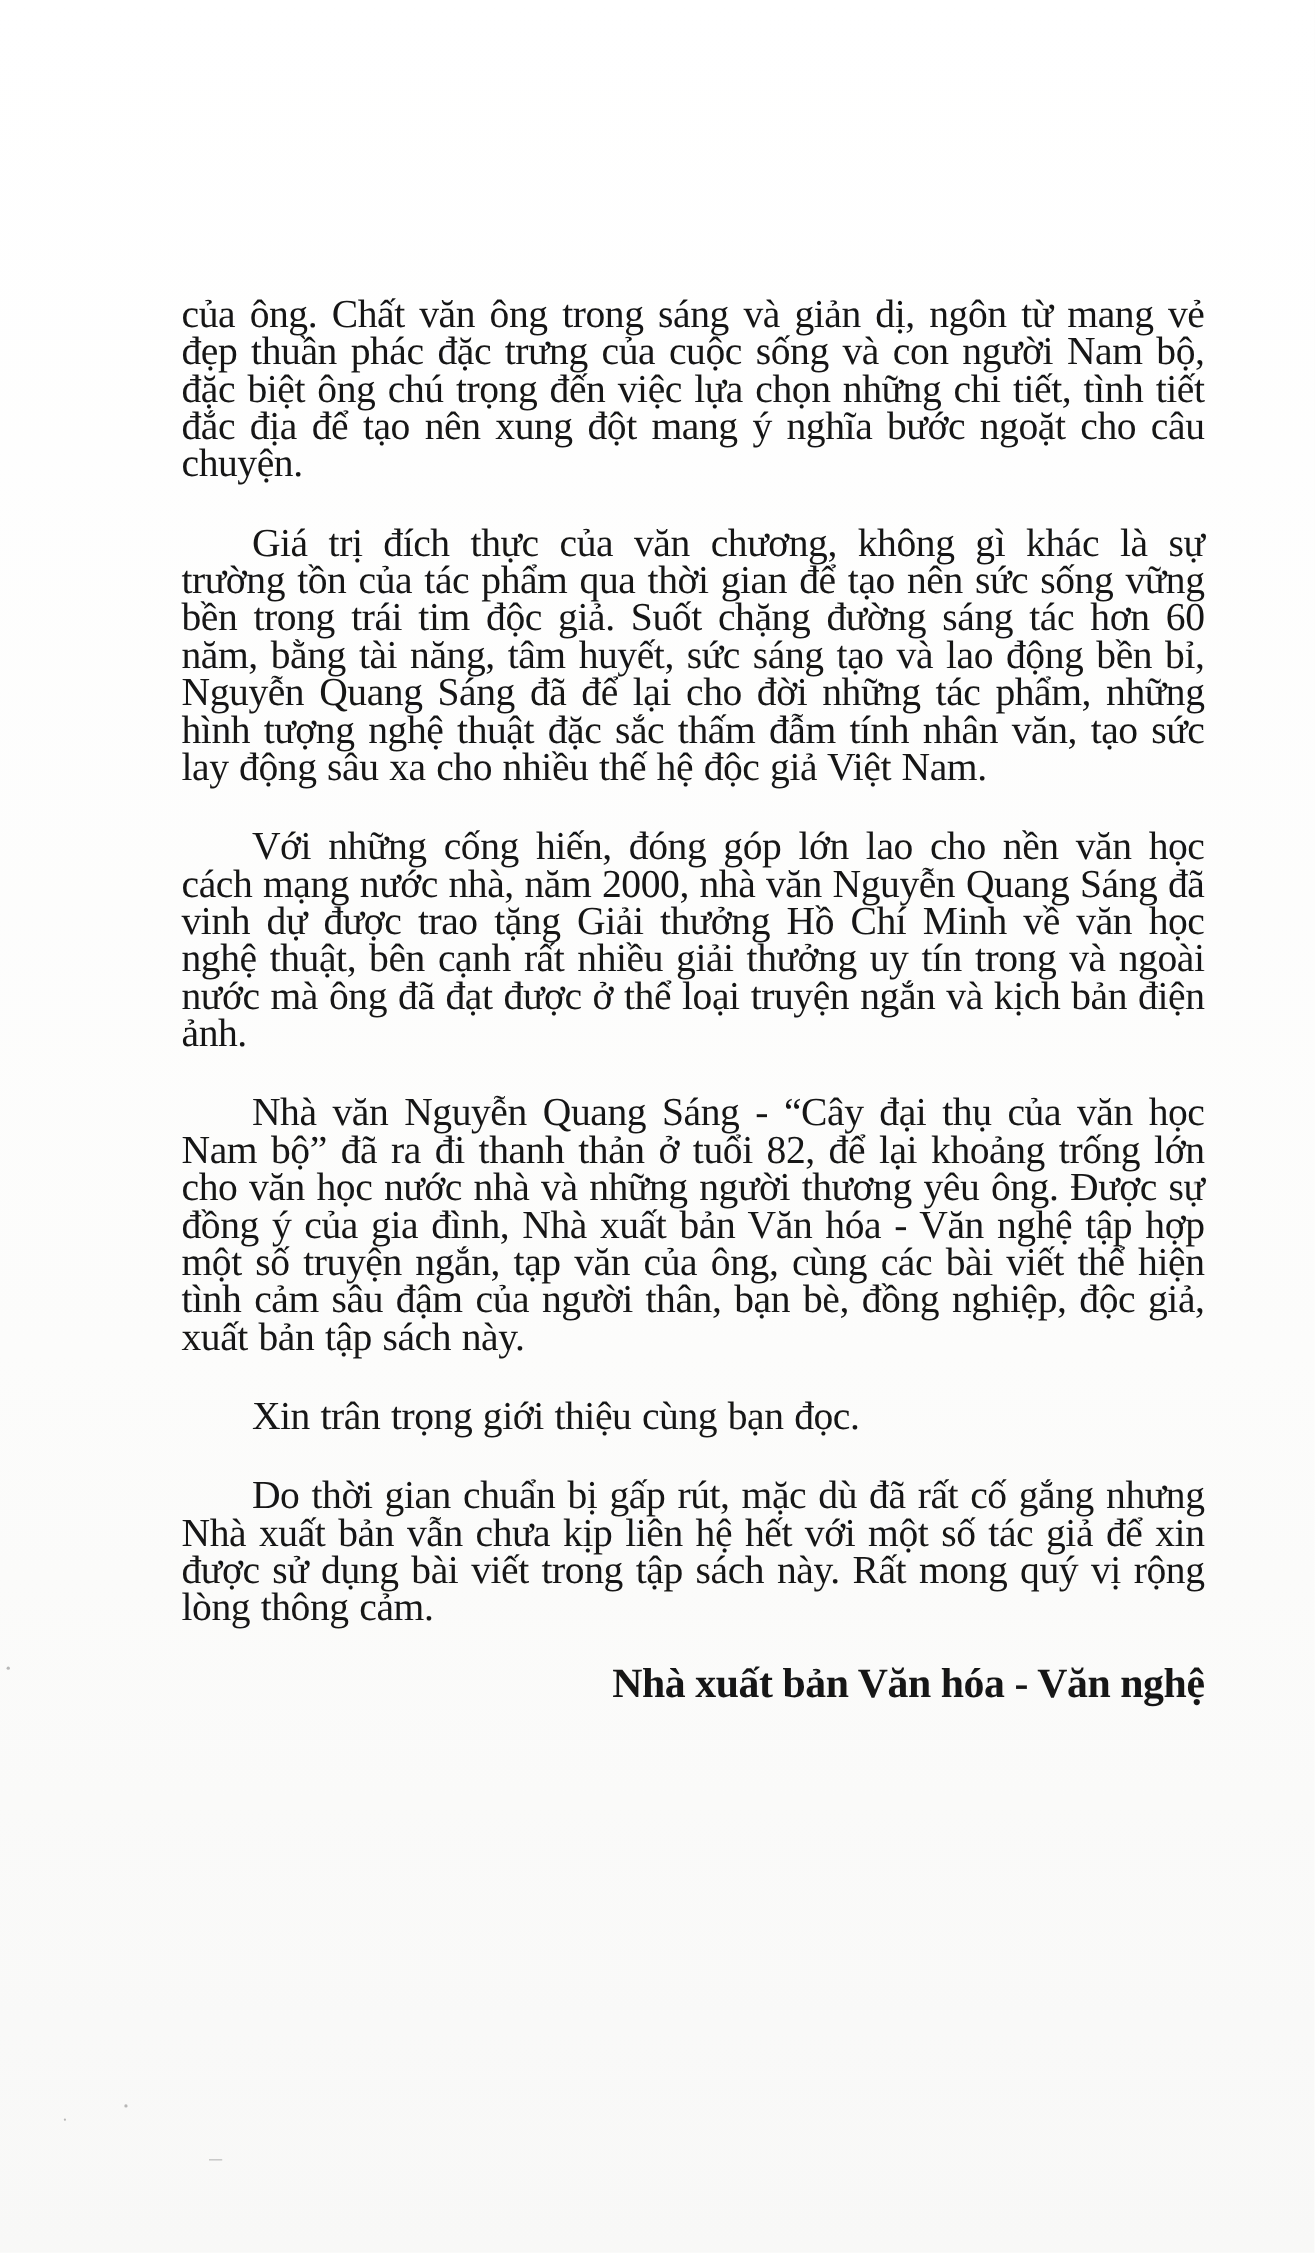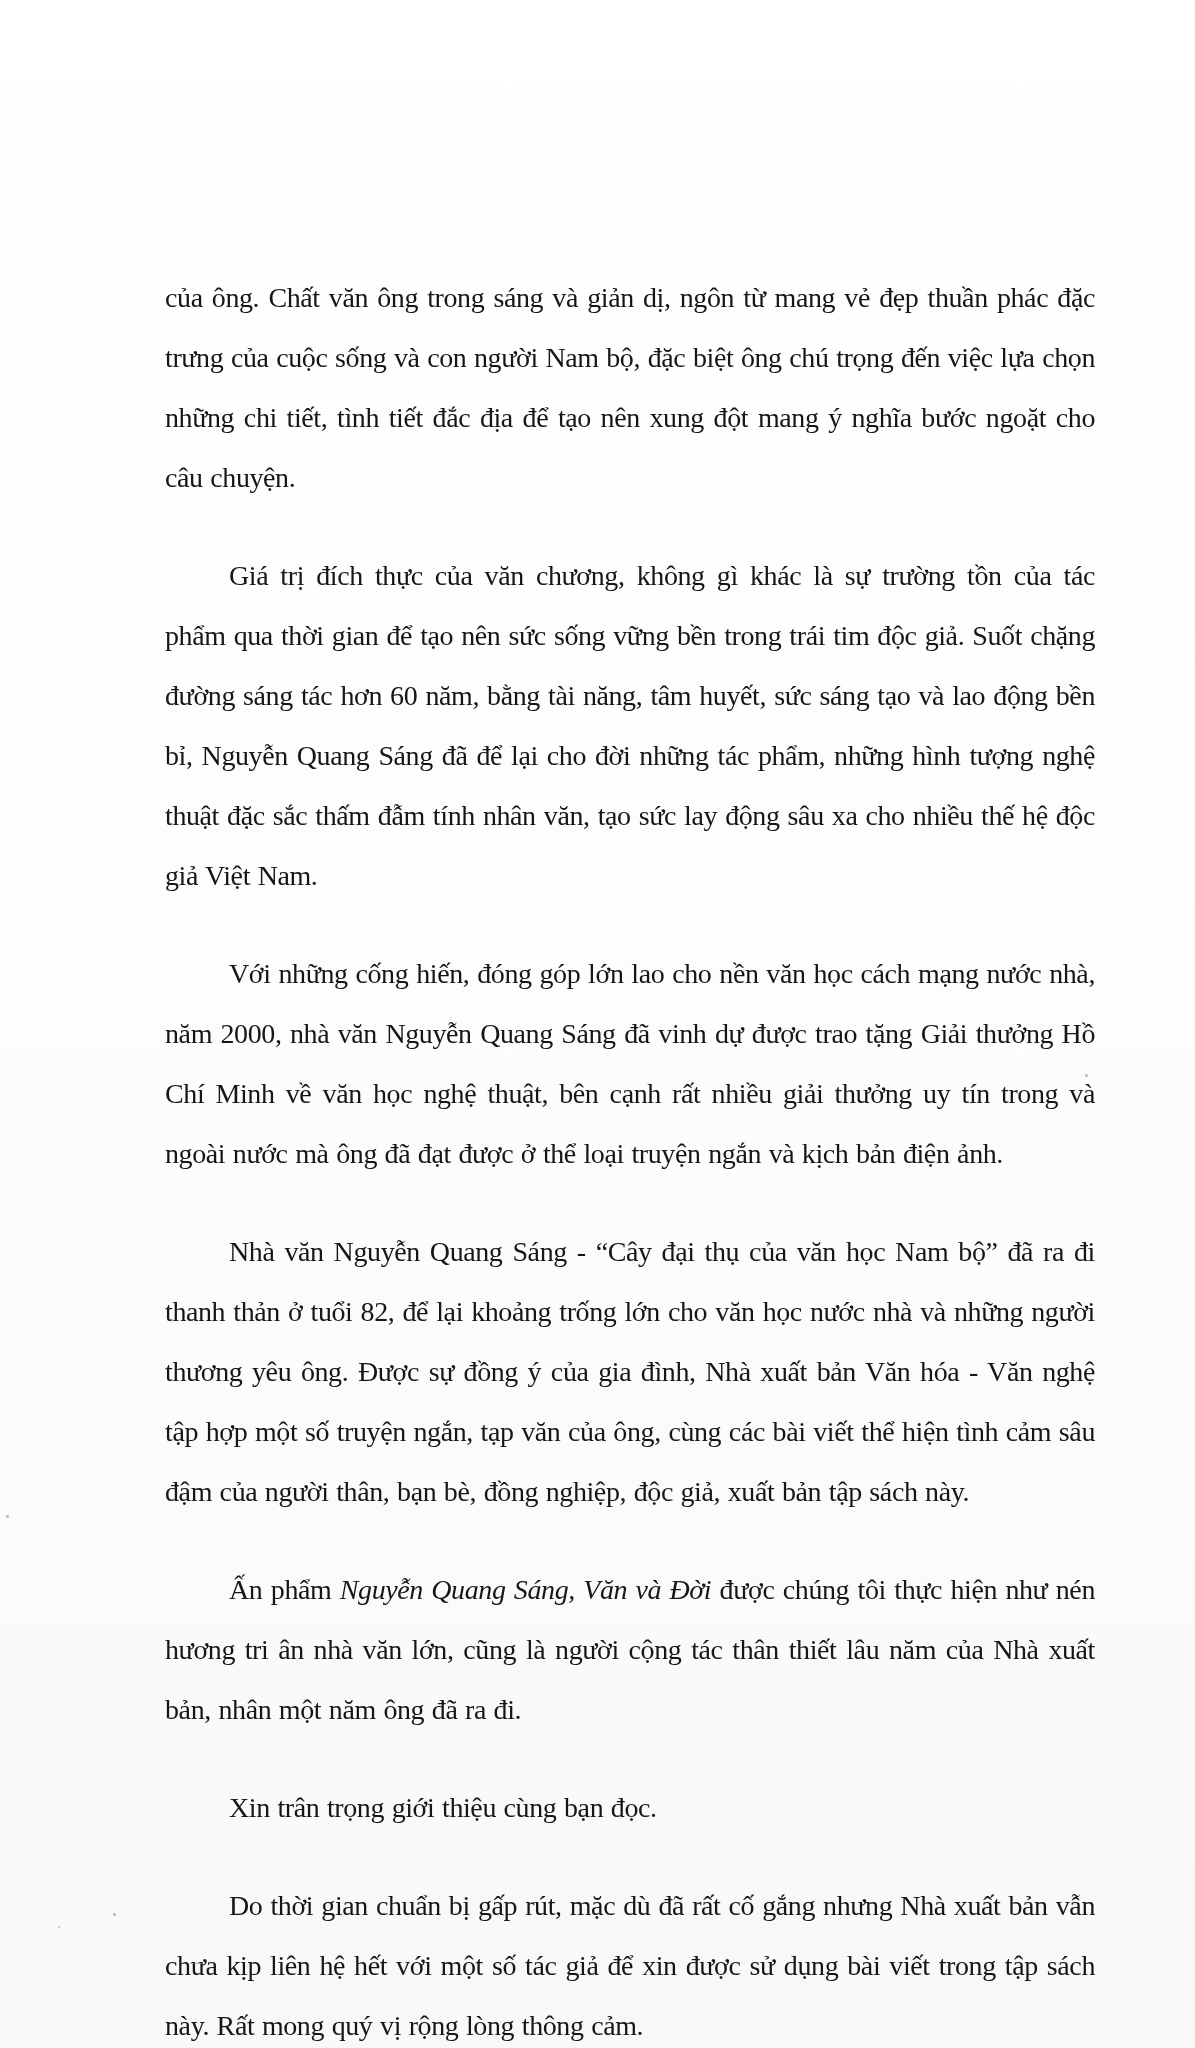--- a/index.html
+++ b/index.html
@@ -23,34 +23,34 @@
     background: linear-gradient(180deg, #ffffff 0%, #fcfcfb 60%, #f8f8f7 100%);
   }
   .text-block {
     position: absolute;
     left: 165px;
     top: 268px;
     width: 930px;
   }
   .para {
     margin: 0;
-    font-size: 28px;
-    line-height: 60px;
+    font-size: 36px;
+    line-height: 34px;
     text-align: justify;
     text-align-last: left;
     letter-spacing: -0.4px;
     word-spacing: 1px;
   }
   .para.indent { text-indent: 64px; }
   .para + .para { margin-top: 38px; }
   .para.first { margin-top: 0; }
   .italic { font-style: italic; }
   .signature {
     margin-top: 28px;
-    font-size: 24px;
+    font-size: 38px;
     line-height: 50px;
     font-weight: bold;
     text-align: right;
     letter-spacing: -0.4px;
   }
   .smudge {
     position: absolute;
     width: 3px; height: 3px;
     background: #8a8a8a;
     border-radius: 50%;
@@ -64,21 +64,20 @@
   <div class="text-block">
 
     <p class="para first">của ông. Chất văn ông trong sáng và giản dị, ngôn từ mang vẻ đẹp thuần phác đặc trưng của cuộc sống và con người Nam bộ, đặc biệt ông chú trọng đến việc lựa chọn những chi tiết, tình tiết đắc địa để tạo nên xung đột mang ý nghĩa bước ngoặt cho câu chuyện.</p>
 
     <p class="para indent">Giá trị đích thực của văn chương, không gì khác là sự trường tồn của tác phẩm qua thời gian để tạo nên sức sống vững bền trong trái tim độc giả. Suốt chặng đường sáng tác hơn 60 năm, bằng tài năng, tâm huyết, sức sáng tạo và lao động bền bỉ, Nguyễn Quang Sáng đã để lại cho đời những tác phẩm, những hình tượng nghệ thuật đặc sắc thấm đẫm tính nhân văn, tạo sức lay động sâu xa cho nhiều thế hệ độc giả Việt Nam.</p>
 
     <p class="para indent">Với những cống hiến, đóng góp lớn lao cho nền văn học cách mạng nước nhà, năm 2000, nhà văn Nguyễn Quang Sáng đã vinh dự được trao tặng Giải thưởng Hồ Chí Minh về văn học nghệ thuật, bên cạnh rất nhiều giải thưởng uy tín trong và ngoài nước mà ông đã đạt được ở thể loại truyện ngắn và kịch bản điện ảnh.</p>
 
     <p class="para indent">Nhà văn Nguyễn Quang Sáng - “Cây đại thụ của văn học Nam bộ” đã ra đi thanh thản ở tuổi 82, để lại khoảng trống lớn cho văn học nước nhà và những người thương yêu ông. Được sự đồng ý của gia đình, Nhà xuất bản Văn hóa - Văn nghệ tập hợp một số truyện ngắn, tạp văn của ông, cùng các bài viết thể hiện tình cảm sâu đậm của người thân, bạn bè, đồng nghiệp, độc giả, xuất bản tập sách này.</p>
 
-    <p class="para indent"><span>Ấn phẩm </span><span class="italic">Nguyễn Quang Sáng, Văn và Đời</span><span> được chúng tôi thực hiện như nén hương tri ân nhà văn lớn, cũng là người cộng tác thân thiết lâu năm của Nhà xuất bản, nhân một năm ông đã ra đi.</span></p>
 
     <p class="para indent">Xin trân trọng giới thiệu cùng bạn đọc.</p>
 
     <p class="para indent">Do thời gian chuẩn bị gấp rút, mặc dù đã rất cố gắng nhưng Nhà xuất bản vẫn chưa kịp liên hệ hết với một số tác giả để xin được sử dụng bài viết trong tập sách này. Rất mong quý vị rộng lòng thông cảm.</p>
 
     <div class="signature">Nhà xuất bản Văn hóa - Văn nghệ</div>
   </div>
 
   <span class="smudge" style="left:1085px; top:1074px;"></span>
   <span class="smudge" style="left:6px; top:1515px;"></span>

